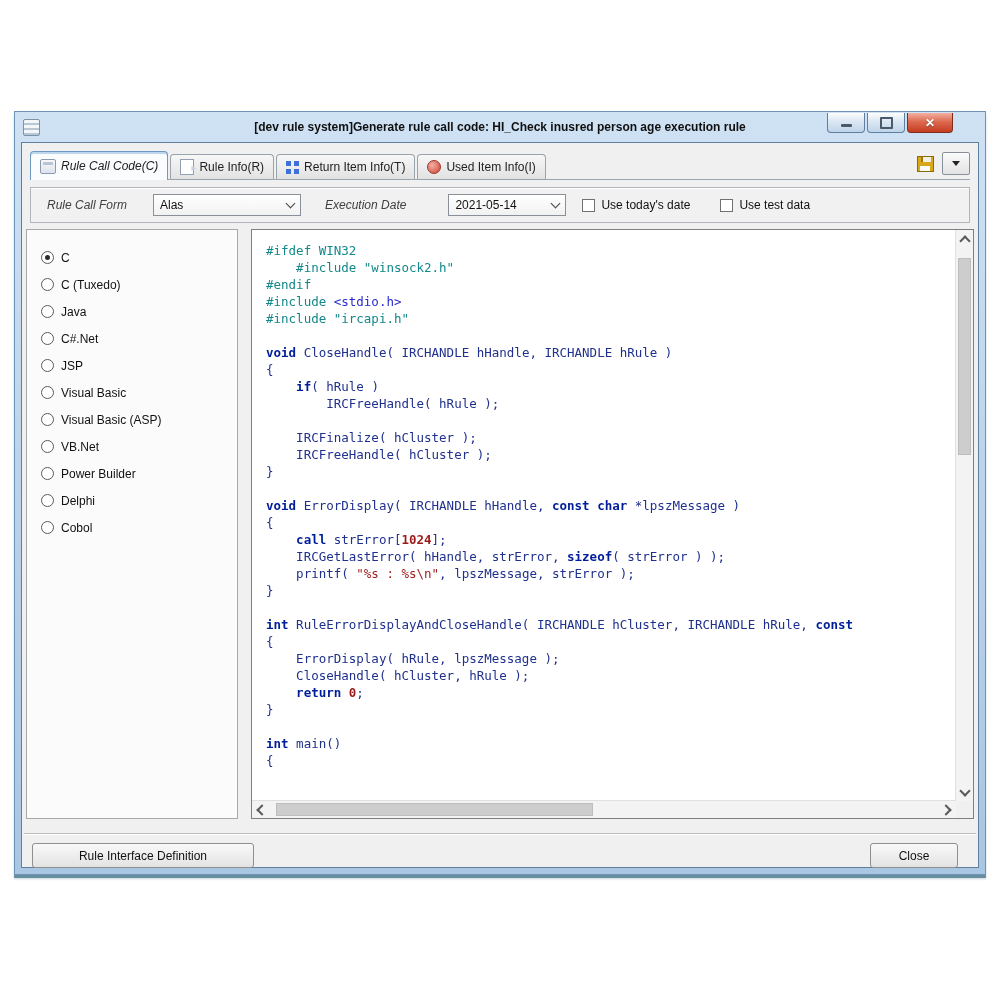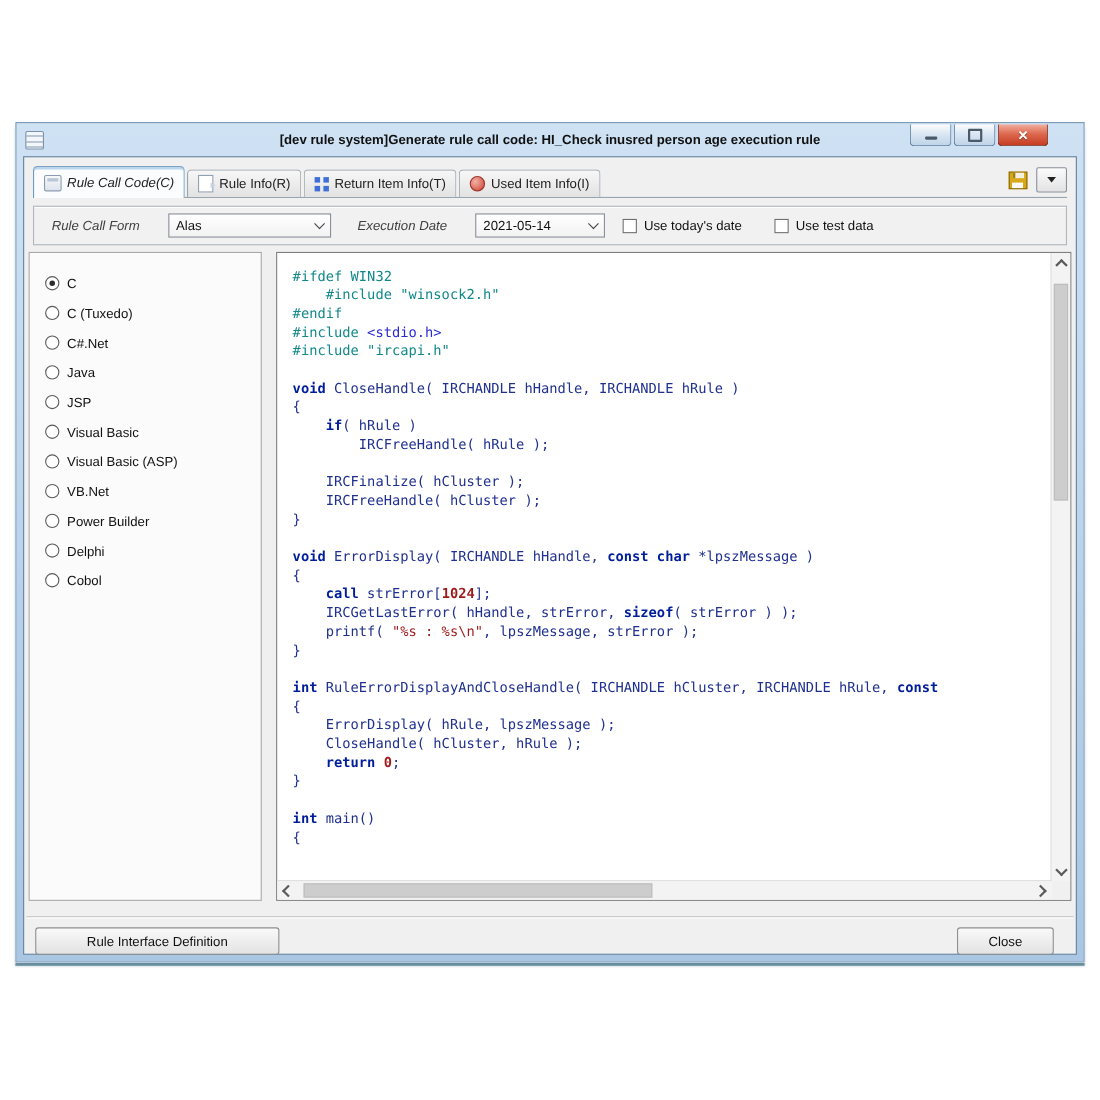--- a/index.html
+++ b/index.html
@@ -179,21 +179,21 @@
       </div>
     </div>
 
     <div class="toolbar">
       <span class="tb-label" style="margin-left:16px;">Rule Call Form</span>
       <div class="combo" style="margin-left:26px;width:148px;">
         <span>Alas</span>
         <span class="chev"></span>
       </div>
       <span class="tb-label" style="margin-left:24px;">Execution Date</span>
-      <div class="combo" style="margin-left:26px;width:118px;">
+      <div class="combo" style="margin-left:42px;width:118px;">
         <span>2021-05-14</span>
         <span class="chev"></span>
       </div>
       <label class="checkbox" style="margin-left:16px;">
         <span class="cb-box"></span>
         <span>Use today's date</span>
       </label>
       <label class="checkbox" style="margin-left:30px;">
         <span class="cb-box"></span>
         <span>Use test data</span>
@@ -204,25 +204,25 @@
         <label class="radio-item">
           <span class="rb sel"></span>
           <span>C</span>
         </label>
         <label class="radio-item">
           <span class="rb"></span>
           <span>C (Tuxedo)</span>
         </label>
         <label class="radio-item">
           <span class="rb"></span>
+          <span>Java</span>
+        </label>
+        <label class="radio-item">
+          <span class="rb"></span>
           <span>C#.Net</span>
-        </label>
-        <label class="radio-item">
-          <span class="rb"></span>
-          <span>Java</span>
         </label>
         <label class="radio-item">
           <span class="rb"></span>
           <span>JSP</span>
         </label>
         <label class="radio-item">
           <span class="rb"></span>
           <span>Visual Basic</span>
         </label>
         <label class="radio-item">

